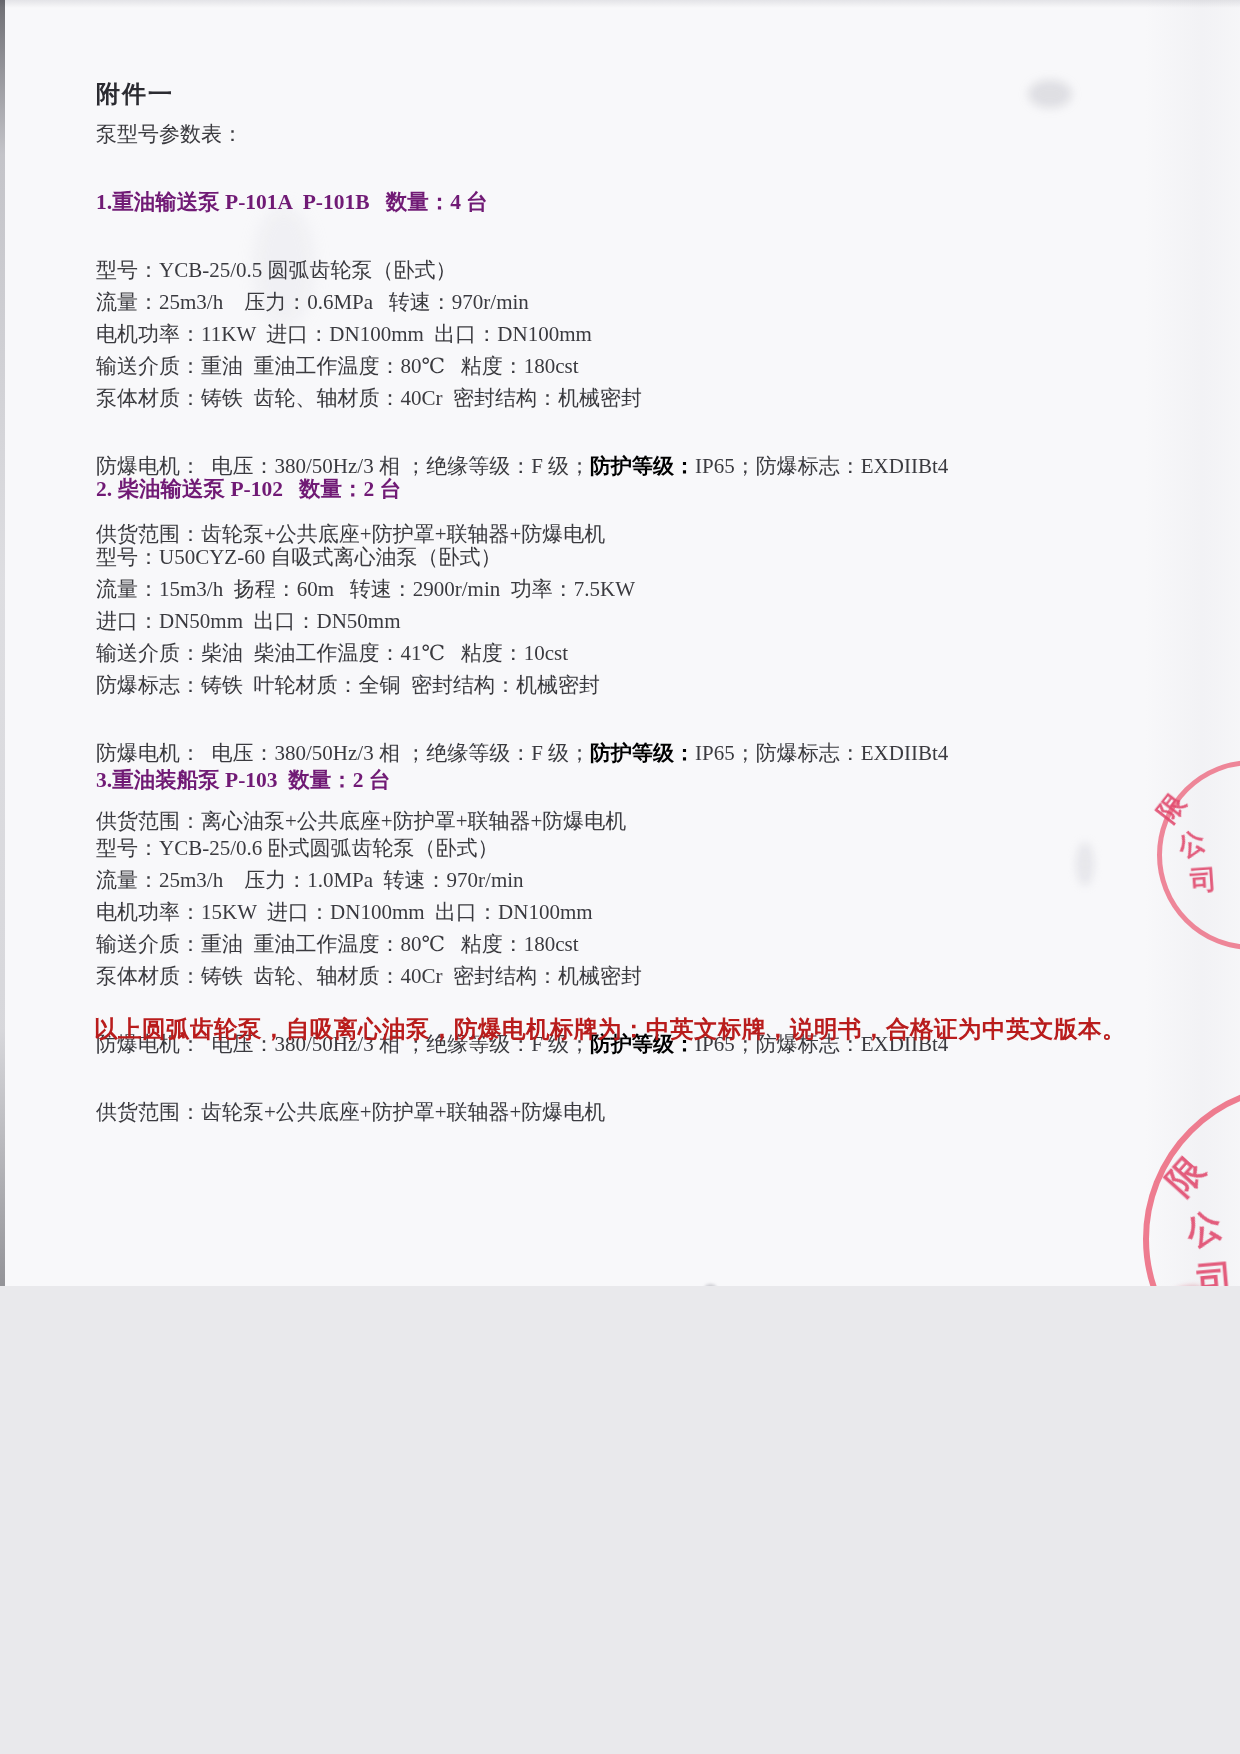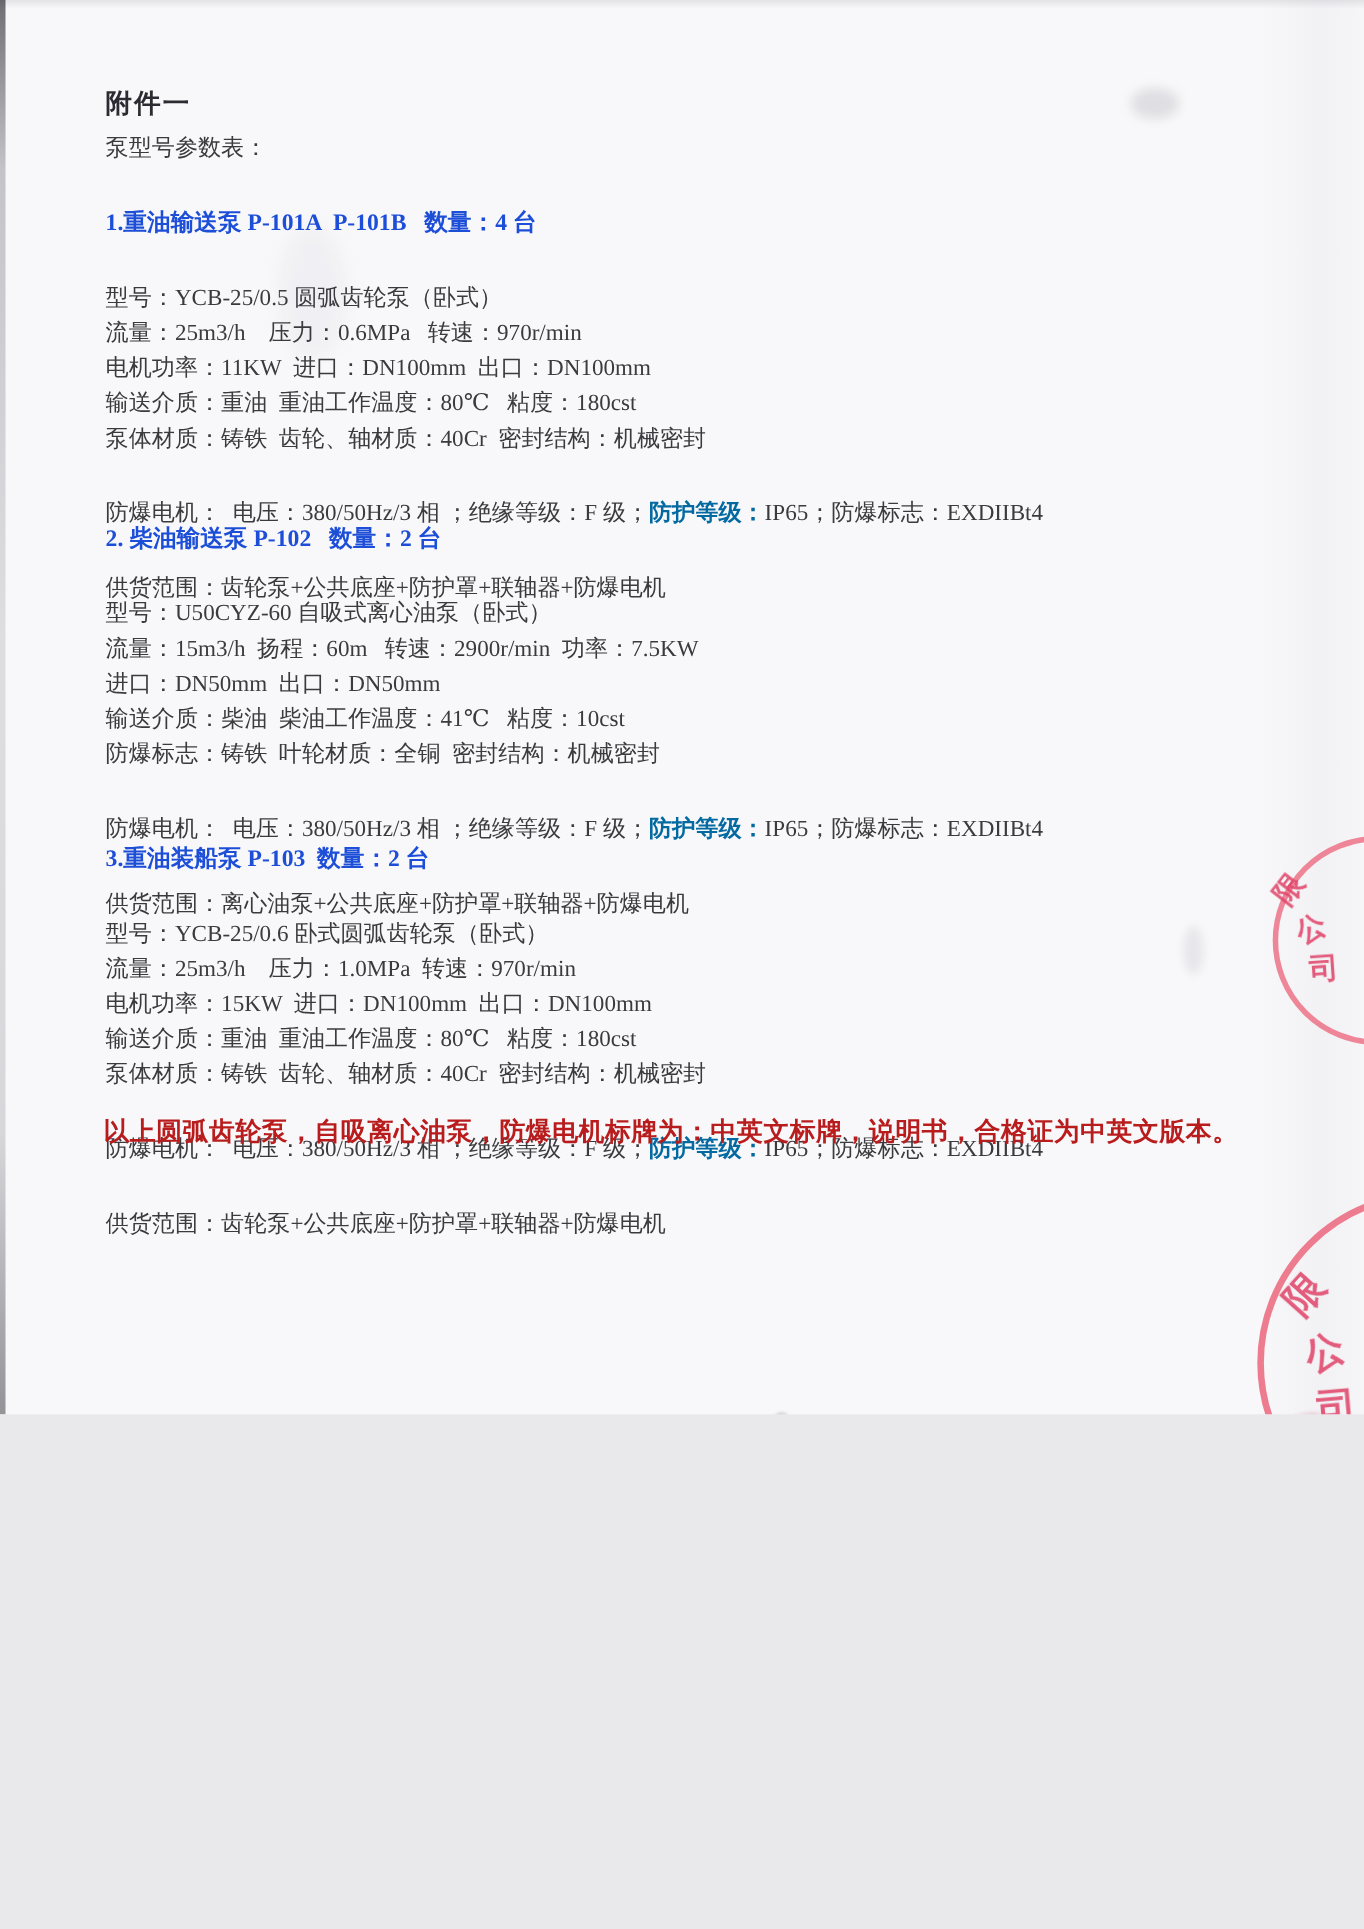--- a/index.html
+++ b/index.html
@@ -19,22 +19,22 @@
   .smudge{position:absolute;border-radius:50%;pointer-events:none;}
   #smudge-1{left:1028px;top:80px;width:44px;height:28px;background:rgba(150,150,162,.26);filter:blur(5px);}
   #smudge-2{left:704px;top:1284px;width:13px;height:11px;background:rgba(120,120,132,.35);filter:blur(1.5px);}
   #smudge-3{left:1076px;top:842px;width:18px;height:44px;background:rgba(188,188,198,.28);filter:blur(4px);}
   #smudge-4{left:254px;top:206px;width:60px;height:120px;background:rgba(205,205,214,.18);filter:blur(8px);}
 
   #attachment-title{position:absolute;left:96px;top:78px;font-size:24px;font-weight:600;color:#2b2b31;letter-spacing:2px;}
   #param-subtitle{position:absolute;left:96px;top:120px;font-size:21px;}
   .pump-section{position:absolute;left:96px;white-space:pre;}
   .pump-section .line{height:32px;line-height:32px;font-size:21px;white-space:pre;}
-  .pump-section .heading{font-weight:bold;font-size:21.5px;color:#1d4ed8;}
-  .bold-seg{font-weight:bold;color:#0369a1;}
+  .pump-section .heading{font-weight:bold;font-size:21.5px;color:#701a75;}
+  .bold-seg{font-weight:bold;color:#000000;}
   #closing-note{position:absolute;left:94px;top:1012px;width:1080px;font-size:23.5px;font-weight:bold;color:#b91c1c;letter-spacing:.5px;line-height:34px;}
   #page-number{position:absolute;left:0;top:1668px;width:1240px;text-align:center;font-size:18px;color:#45454a;}
 
   .stamp-ring{position:absolute;border-radius:50%;filter:blur(.4px);pointer-events:none;}
   #stamp-1-ring{left:1157px;top:760px;width:180px;height:180px;border:5px solid rgba(236,102,125,.78);}
   #stamp-2-ring{left:1143px;top:1083px;width:300px;height:300px;border:6px solid rgba(236,102,125,.85);}
   .stamp-char{position:absolute;font-weight:bold;color:rgba(224,71,107,.88);font-family:"Liberation Serif","DejaVu Serif",serif;filter:blur(.3px);pointer-events:none;}
   #stamp-2-smudge{left:1170px;top:1286px;width:36px;height:24px;background:rgba(200,70,92,.38);filter:blur(2.5px);transform:rotate(-10deg);border-radius:40%;}
 </style>
 </head>

